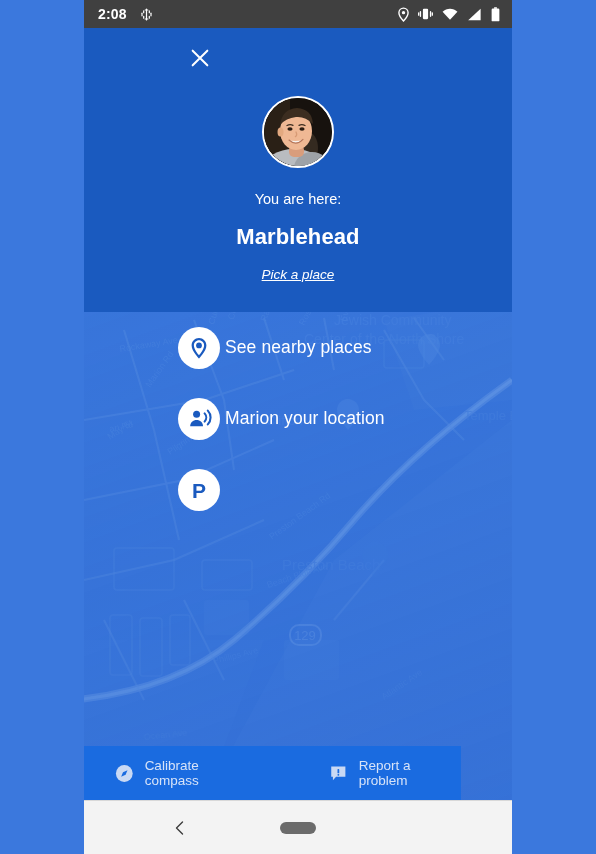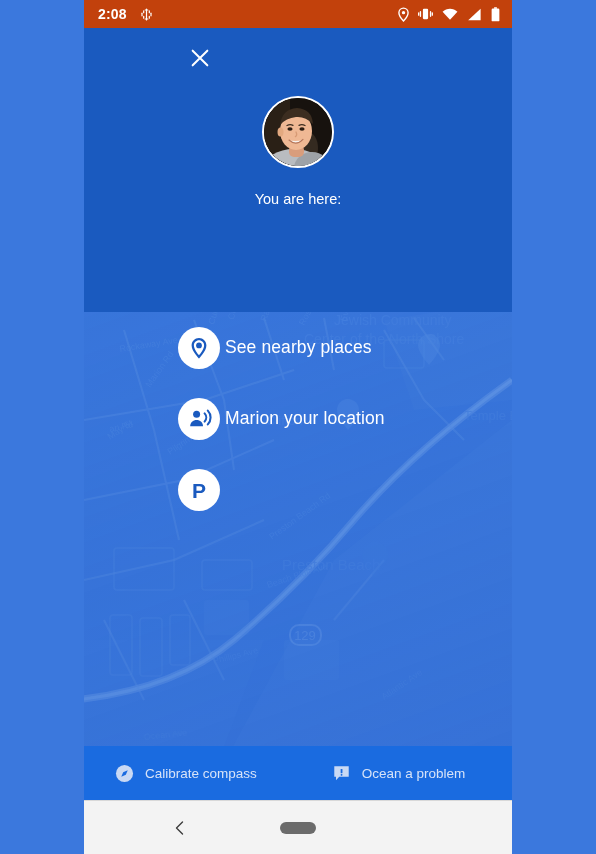--- a/index.html
+++ b/index.html
@@ -13,21 +13,21 @@
   .phone {
     position:absolute;
     left:84px; top:0;
     width:428px; height:854px;
     overflow:hidden;
   }
 
   
   .statusbar {
     position:absolute; left:0; top:0; width:428px; height:28px;
-    background:#c2410c;
+    background:#404040;
     display:flex; align-items:center;
     padding:0 12px 0 14px;
     color:#fff;
   }
   .sb-time { font-size:14px; font-weight:bold; letter-spacing:.2px; }
   .sb-left-icon { margin-left:12px; display:flex; align-items:center; }
   .sb-spacer { flex:1; }
   .sb-right { display:flex; align-items:center; gap:9px; }
   .sb-right svg, .sb-left-icon svg { display:block; }
 
@@ -96,21 +96,21 @@
     flex:none;
   }
   .action-label {
     margin-left:5px;
     font-size:17.5px; color:#ffffff; font-weight:500;
     letter-spacing:.1px;
   }
 
   
   .bottombar {
-    position:absolute; left:0; bottom:54px; width:428px; height:54px;
+    position:absolute; left:0; bottom:54px; width:377px; height:54px;
     background:#1a6be0;
     display:flex; align-items:center;
   }
   .bb-item { display:flex; align-items:center; cursor:pointer; }
   .bb-calibrate { margin-left:31px; }
   .bb-report { margin-left:75px; }
   .bb-label { margin-left:11px; font-size:13.5px; color:#d7e3f8; }
 
   
   .navbar {
@@ -252,20 +252,24 @@
 
           <path d="M32 34 q1.6 3.4 -.6 4.6" stroke="#d79a74" stroke-width="1.3" fill="none" stroke-linecap="round"></path>
 
           <path d="M25 42 q7 6.5 14 -.6 q-7 3 -14 .6 z" fill="#f6f2ee"></path>
           <path d="M25 42 q7 6.5 14 -.6" stroke="#b5765a" stroke-width="1.1" fill="none" stroke-linecap="round"></path>
         </g>
       </svg>
     </div>
 
     <div class="hdr-sub">You are here:</div>
+    <div class="hdr-title">Marblehead</div>
+    <div class="hdr-link">
+      <span>Pick a place</span>
+    </div>
   </div>
 
   <div class="statusbar">
     <div class="sb-time">2:08</div>
     <div class="sb-left-icon">
       <svg width="15" height="15" viewBox="0 0 16 16">
         <g stroke="#ffffff" stroke-width="1.3" stroke-linecap="round">
           <path d="M8 2.2 L8 13.8"></path>
           <path d="M5 4 L5 6"></path>
             <path d="M11 4 L11 6"></path>
@@ -345,21 +349,21 @@
         <path d="M13.4 6.6 L8.6 8.6 L6.6 13.4 L11.4 11.4 z" fill="#1a6be0"></path>
       </svg>
       <span class="bb-label">Calibrate compass</span>
     </div>
     <div class="bb-item bb-report">
       <svg width="19" height="19" viewBox="0 0 20 20">
         <path d="M2.4 2.4 L17.6 2.4 L17.6 13.4 L7.6 13.4 L4.2 17.2 L4.2 13.4 L2.4 13.4 z" fill="#c9d9f4"></path>
         <rect x="9.1" y="5.2" width="1.9" height="4.6" rx=".7" fill="#1a6be0"></rect>
         <rect x="9.1" y="10.5" width="1.9" height="1.9" rx=".7" fill="#1a6be0"></rect>
       </svg>
-      <span class="bb-label">Ocean a problem</span>
+      <span class="bb-label">Report a problem</span>
     </div>
   </div>
 
   <div class="navbar">
     <div class="nav-back">
       <svg width="16" height="16" viewBox="0 0 16 16">
         <path d="M10.5 2 L4.5 8 L10.5 14" stroke="#3c3c3c" stroke-width="1.4" fill="none" stroke-linecap="round" stroke-linejoin="round"></path>
       </svg>
     </div>
     <div class="nav-pill"></div>

